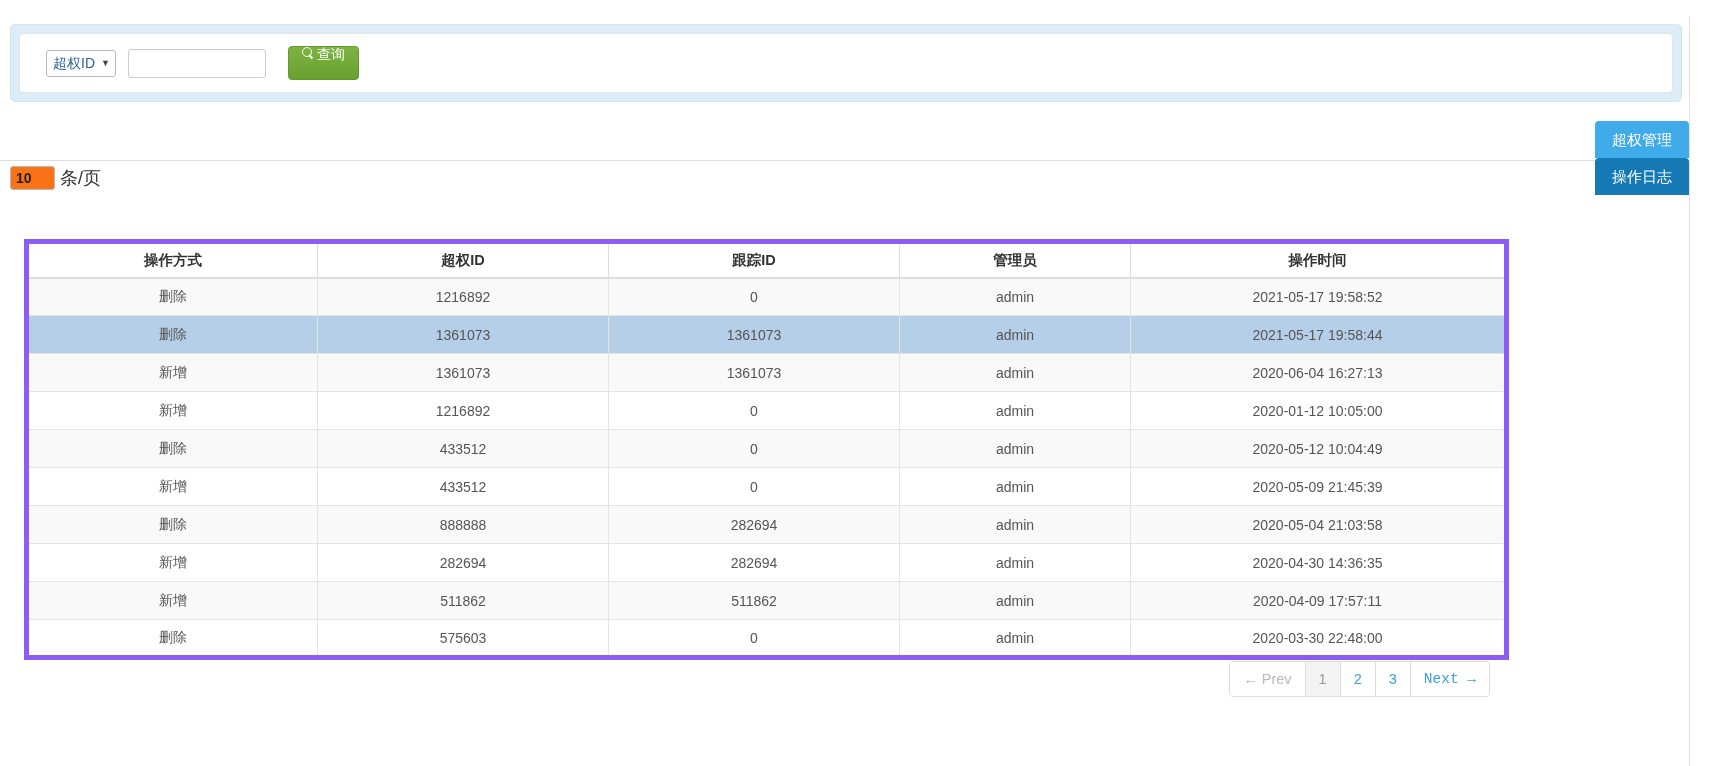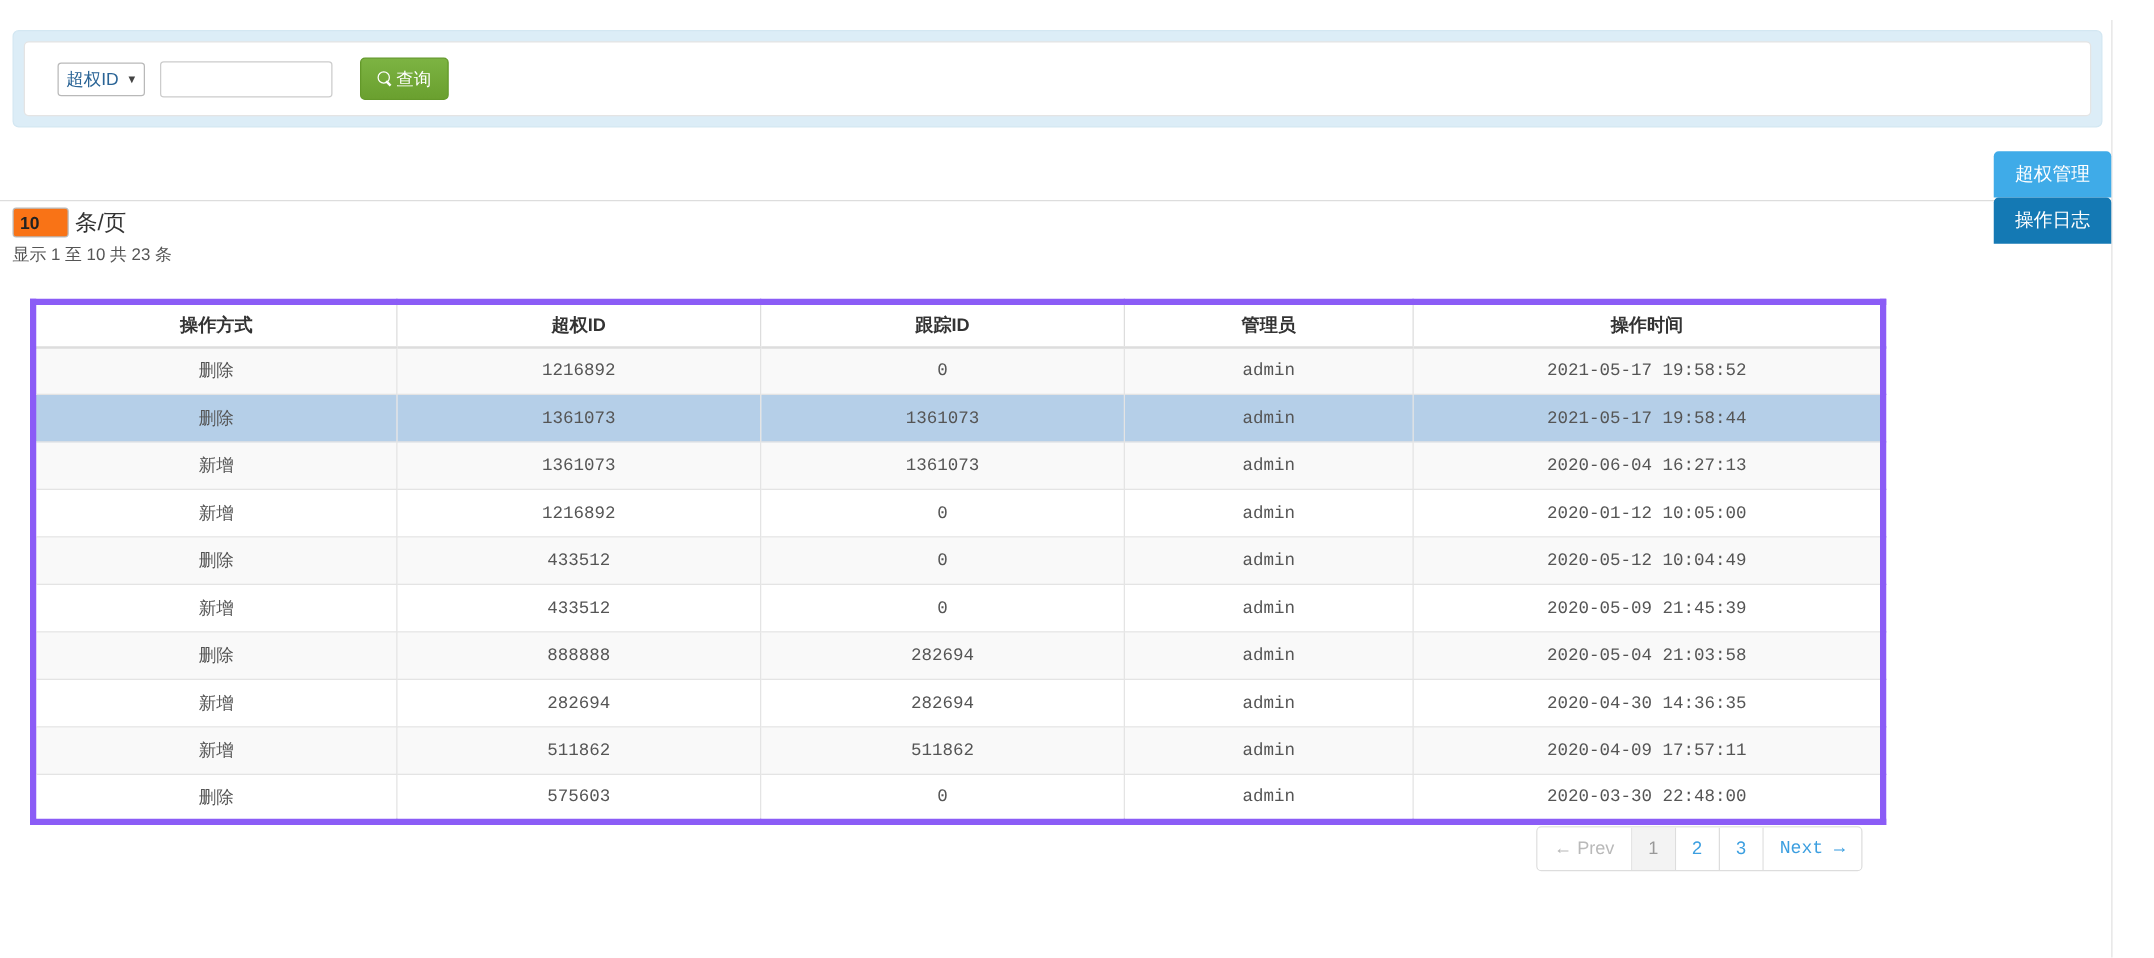--- a/index.html
+++ b/index.html
@@ -90,21 +90,20 @@
     background: linear-gradient(to bottom, #7cb342 0%, #6aa02f 100%);
     background-color: #72a836;
     border: 1px solid #63992a;
     border-radius: 4px;
     color: #ffffff;
     font-size: 14px;
     font-family: "Liberation Sans", "DejaVu Sans", sans-serif;
     padding: 0 13px;
     cursor: pointer;
     display: inline-flex;
-    align-items: center;
     gap: 3px;
     line-height: 1;
   }
   .query-btn .magnifier {
     display: inline-block;
     width: 12px; height: 12px;
     position: relative;
   }
   .query-btn .magnifier::before {
     content: "";
@@ -204,21 +203,20 @@
     background: #ffffff;
     padding: 4px 6px;
   }
   .data-table td {
     height: 38px;
     font-size: 14px;
     color: #555;
     text-align: center;
     border: 1px solid #e4e4e4;
     padding: 4px 6px;
-    font-family: Liberation Mono, monospace;
   }
   .data-table tbody tr:nth-child(odd) { background: #f9f9f9; }
   .data-table tbody tr:nth-child(even) { background: #ffffff; }
   .data-table tbody tr.row-selected { background: #b5cfe8; }
   .op-delete { color: #ff0000; }
   .op-add { color: #0000cc; }
 
   .col-op { width: 291px; }
   .col-sid { width: 291px; }
   .col-tid { width: 291px; }
@@ -293,21 +291,20 @@
     </div>
   </div>
 
   <div class="table-tools">
     <div class="length-row">
       <select class="length-select">
         <option>10</option>
       </select>
       <span class="length-label">条/页</span>
     </div>
-    <div class="info-text">显示 1 至 10 共 23 条</div>
   </div>
 
   <table class="data-table">
     <colgroup>
       <col class="col-op">
         <col class="col-sid">
         <col class="col-tid">
         <col class="col-admin">
         <col class="col-time">
     </colgroup>

